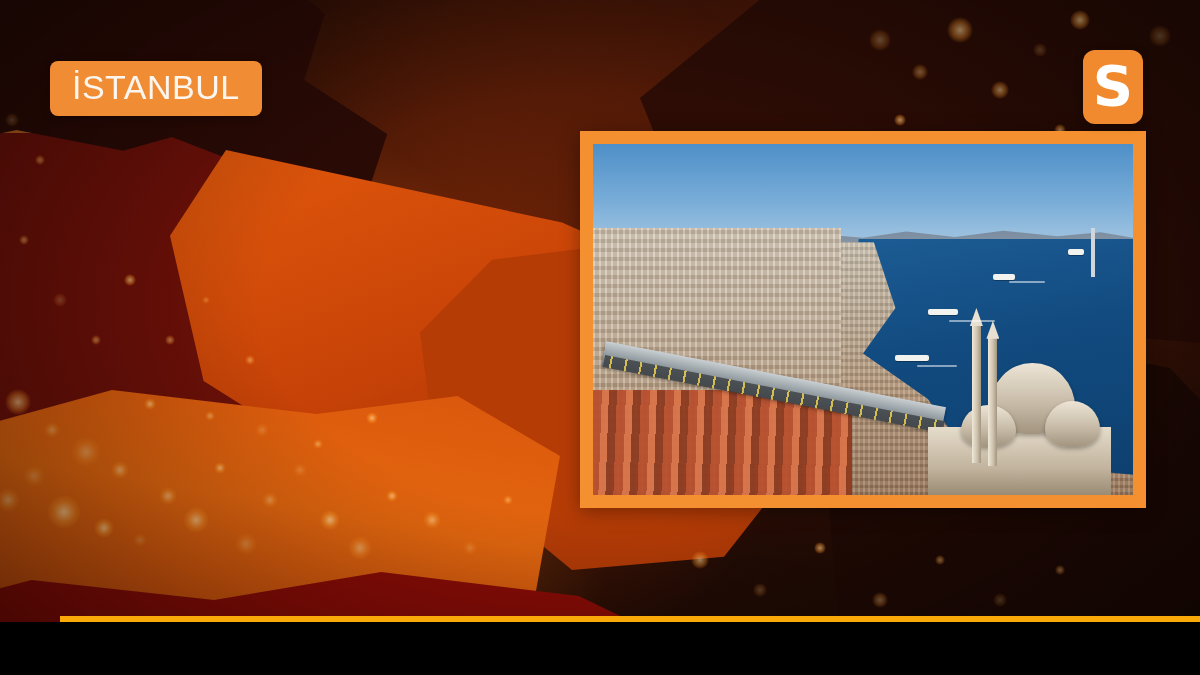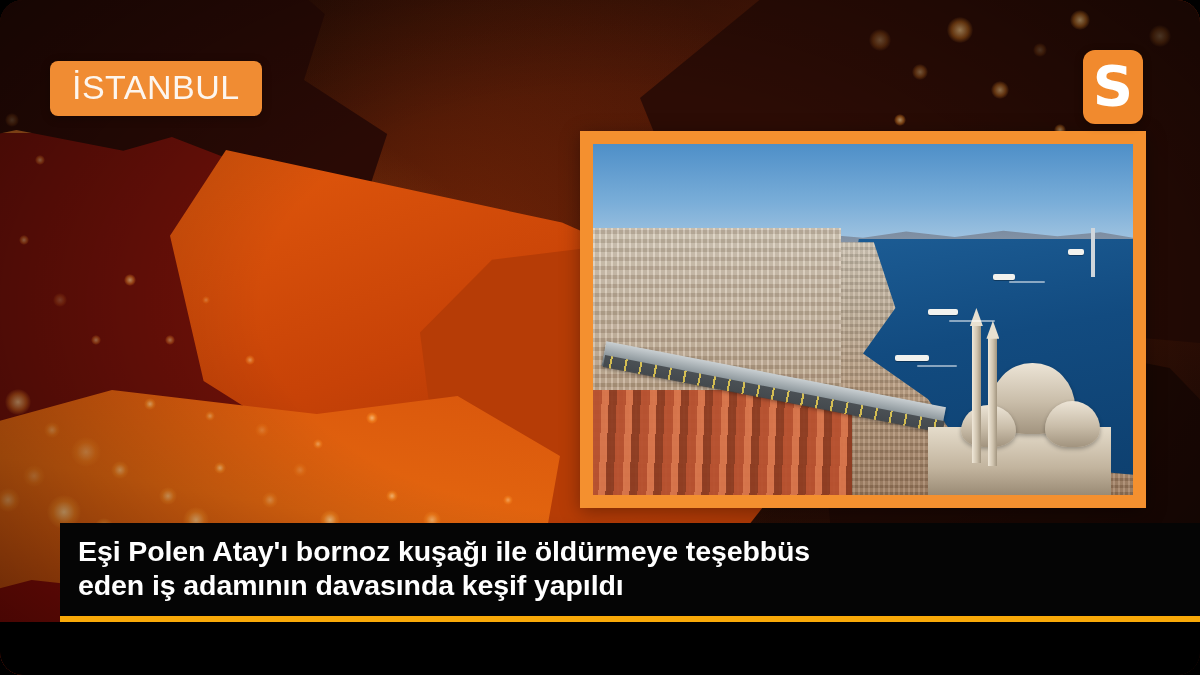--- a/index.html
+++ b/index.html
@@ -10,21 +10,20 @@
   body {
     font-family: "Liberation Sans", sans-serif;
   }
 
   #stage {
     position: relative;
     width: 1200px;
     height: 675px;
     overflow: hidden;
     background: #1a0703;
-    border-radius: 23px;
   }
 
   
   .bg-layer {
     position: absolute;
     inset: 0;
     overflow: hidden;
   }
   .bg-base {
     position: absolute;
@@ -408,22 +407,16 @@
       <div class="ferry" style="left:88%; top:30%; width:16px;"></div>
       <div class="ferry" style="left:56%; top:60%; width:34px;"></div>
       <div class="wake" style="left:60%; top:63%; width:40px;"></div>
     </div>
   </div>
 
   <div id="brand-logo">
     <span class="mark">S</span>
   </div>
 
-  <div id="caption-bar">
-    <div id="caption-text">
-      <span>Eşi Polen Atay'ı bornoz kuşağı ile öldürmeye teşebbüs</span><br>
-      <span>eden iş adamının davasında keşif yapıldı</span>
-    </div>
-  </div>
   <div id="caption-accent"></div>
   <div id="bottom-fill"></div>
 
 </div>
 
 </body></html>

